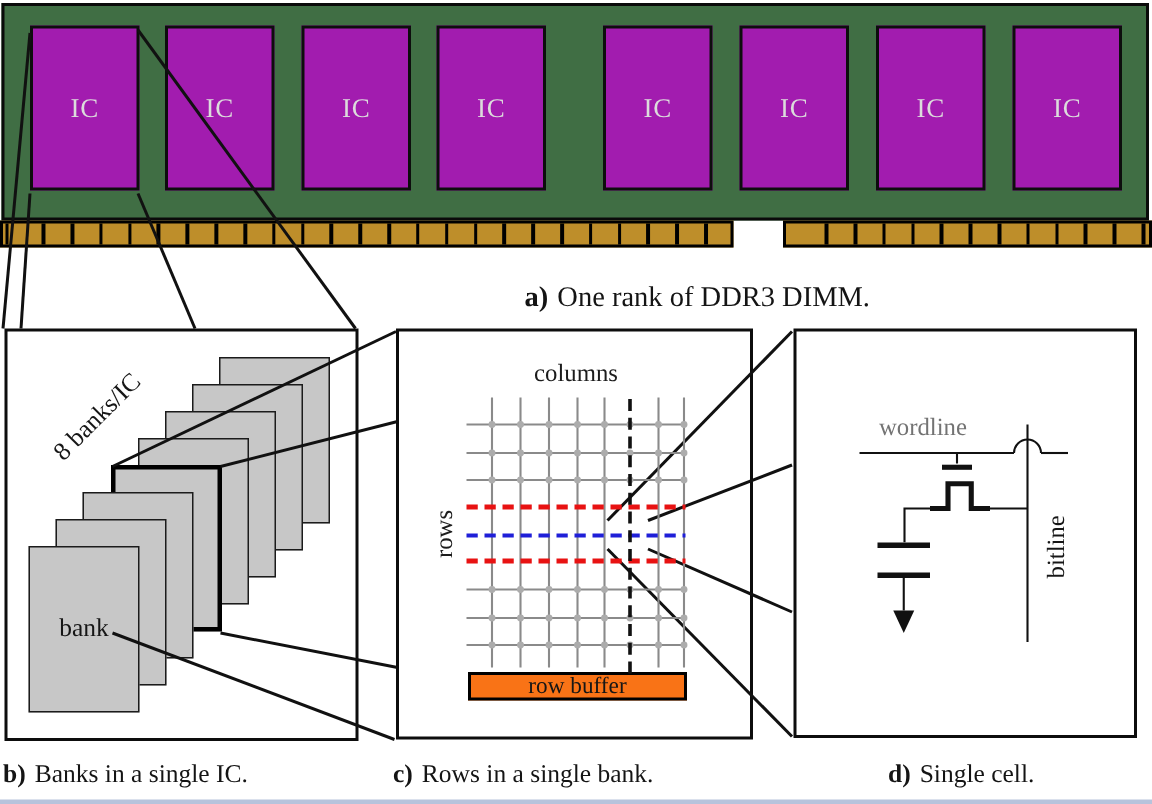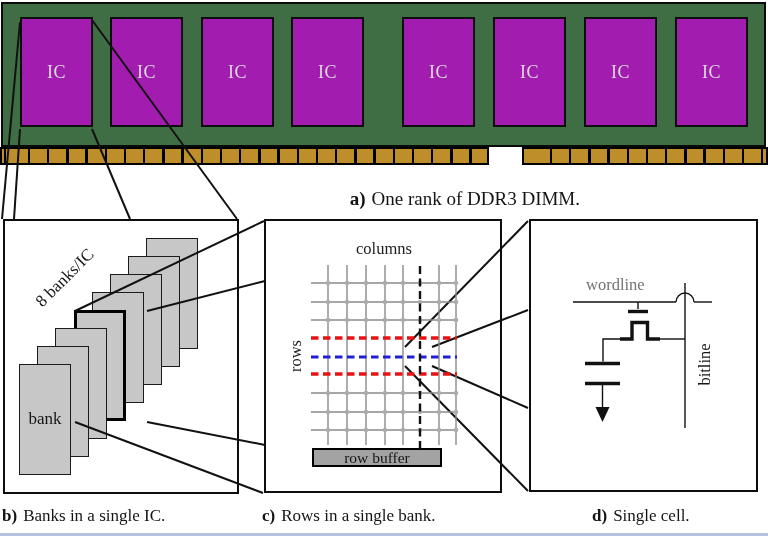--- a/index.html
+++ b/index.html
@@ -19,31 +19,31 @@
   #pins-left{left:0;width:489px;}
   #pins-right{left:522px;width:246px;}
 
   
   .panel{background:#fff;border:2px solid #0d0d0d;z-index:2;}
   #panel-b{left:3px;top:219px;width:236px;height:275px;}
   #panel-c{left:264px;top:219px;width:238px;height:274px;}
   #panel-d{left:529px;top:219px;width:229px;height:273px;}
 
   
-  .bank-rect{position:absolute;width:52px;height:111px;background:#C7C7C7;border:1.5px solid #1b1b1b;z-index:3;}
+  .bank-rect{position:absolute;width:74px;height:111px;background:#C7C7C7;border:1.5px solid #1b1b1b;z-index:3;}
   .bank-rect.bold{border:3px solid #000;}
   #bank-label{position:absolute;left:0;right:0;top:44px;text-align:center;font-size:17px;color:#161616;}
   #banks-per-ic{left:-5px;top:268px;width:140px;text-align:center;font-size:17px;color:#161616;
                 transform:rotate(-45deg);z-index:4;white-space:nowrap;}
 
   
   #columns-label{left:294px;top:239px;width:180px;text-align:center;font-size:16.5px;color:#1c1c1c;z-index:4;}
   #rows-label{left:265px;top:347px;width:60px;height:18px;text-align:center;font-size:16.5px;color:#1c1c1c;
               transform:rotate(-90deg);z-index:4;}
-  #row-buffer{left:312px;top:448px;width:130px;height:19px;background:#a3a3a3;border:2px solid #000;
+  #row-buffer{left:312px;top:448px;width:146px;height:19px;background:#f97316;border:2px solid #000;
               text-align:center;font-size:15.5px;line-height:15px;color:#161616;z-index:3;}
 
   
   #wordline-label{left:586px;top:275px;font-size:16.5px;color:#737373;z-index:4;white-space:nowrap;}
   #bitline-label{left:668px;top:356px;width:70px;height:17px;text-align:center;font-size:16.5px;color:#161616;
                  transform:rotate(-90deg);z-index:4;}
 
   
   .caption{z-index:4;white-space:nowrap;color:#141414;}
   .caption .pfx{font-weight:bold;}

